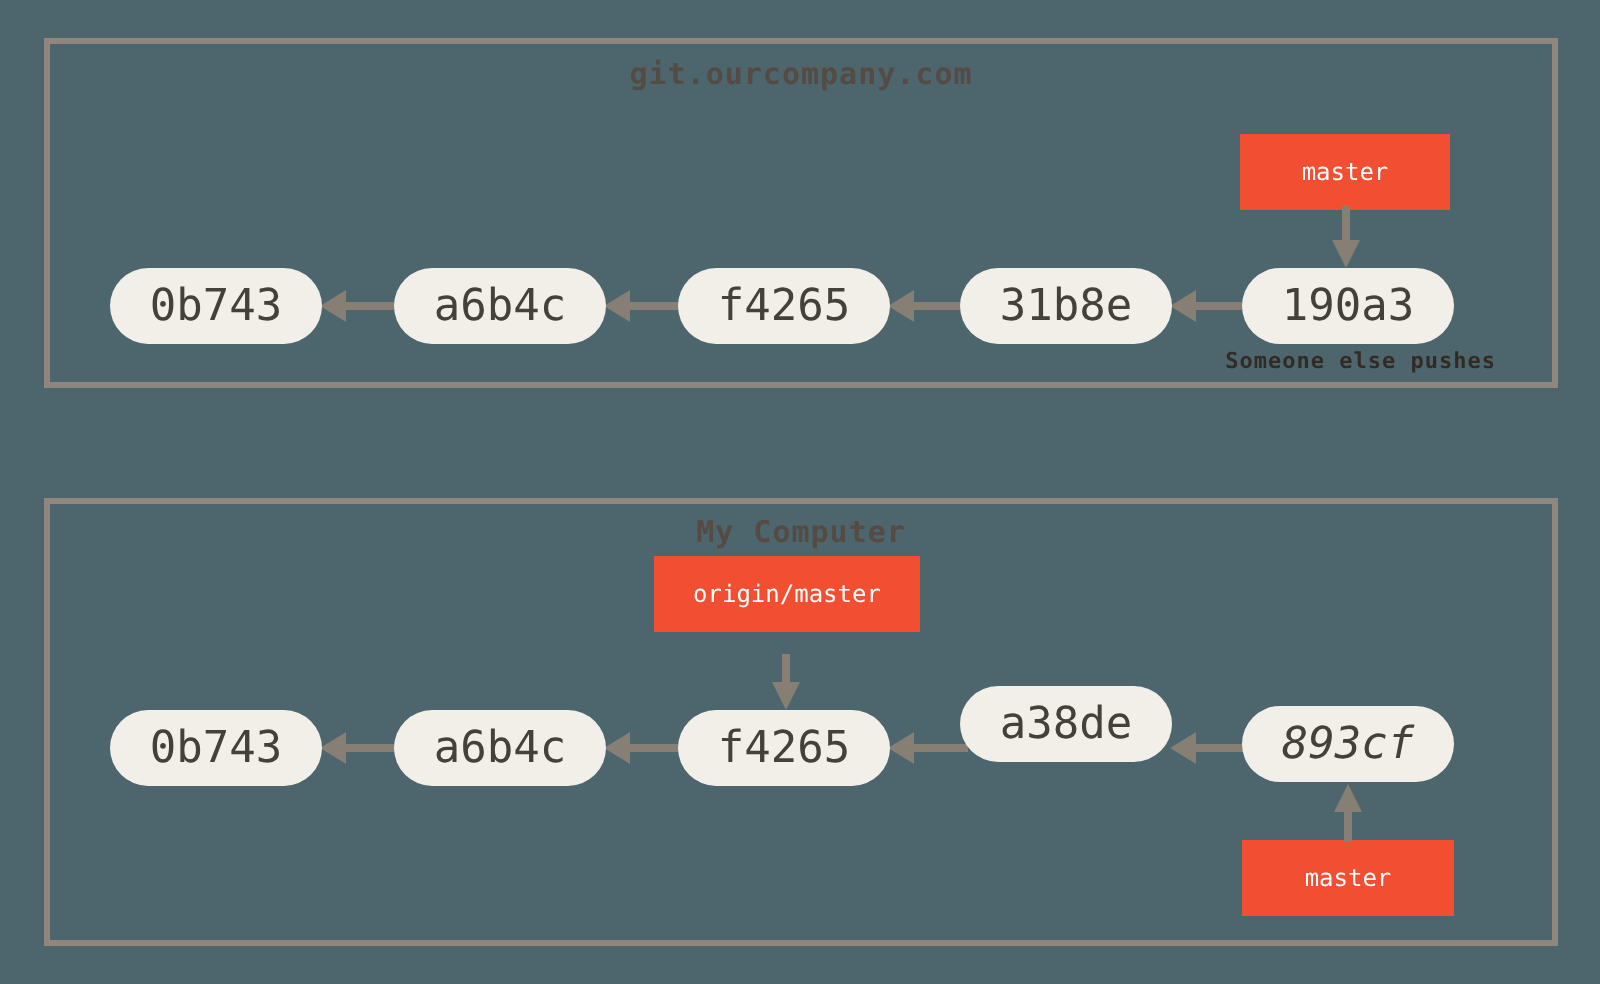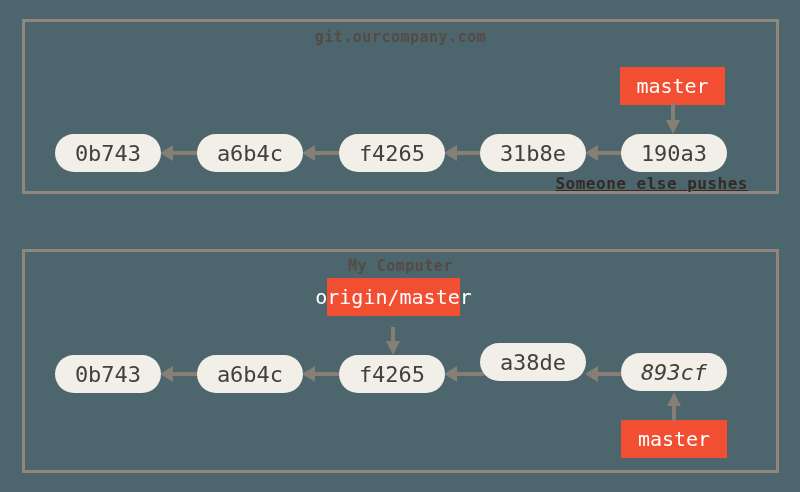--- a/index.html
+++ b/index.html
@@ -45,35 +45,34 @@
     color: var(--node-text);
     font-size: 22px;
     display: flex;
     align-items: center;
     justify-content: center;
   }
   .ref-label {
     position: absolute;
     background: var(--label-bg);
     color: var(--label-text);
-    font-size: 20px;
+    font-size: 12px;
     display: flex;
     align-items: center;
     justify-content: center;
   }
   .arrow { position: absolute; display: block; }
   .arrow line { stroke: var(--arrow); stroke-width: 4; }
   .arrow polygon { fill: var(--arrow); }
   .annotation {
     position: absolute;
-    font-size: 16px;
+    font-size: 11px;
     font-weight: bold;
     color: var(--annotation-text);
     letter-spacing: 0.5px;
-    text-decoration: underline;
   }
 </style>
 </head>
 <body>
 
 <div class="stage">
 
   <section class="panel" style="left:22px; top:19px; width:757px; height:175px;"></section>
 
   <div class="panel-title" style="left:22px; top:28px; width:757px;">git.ourcompany.com</div>

